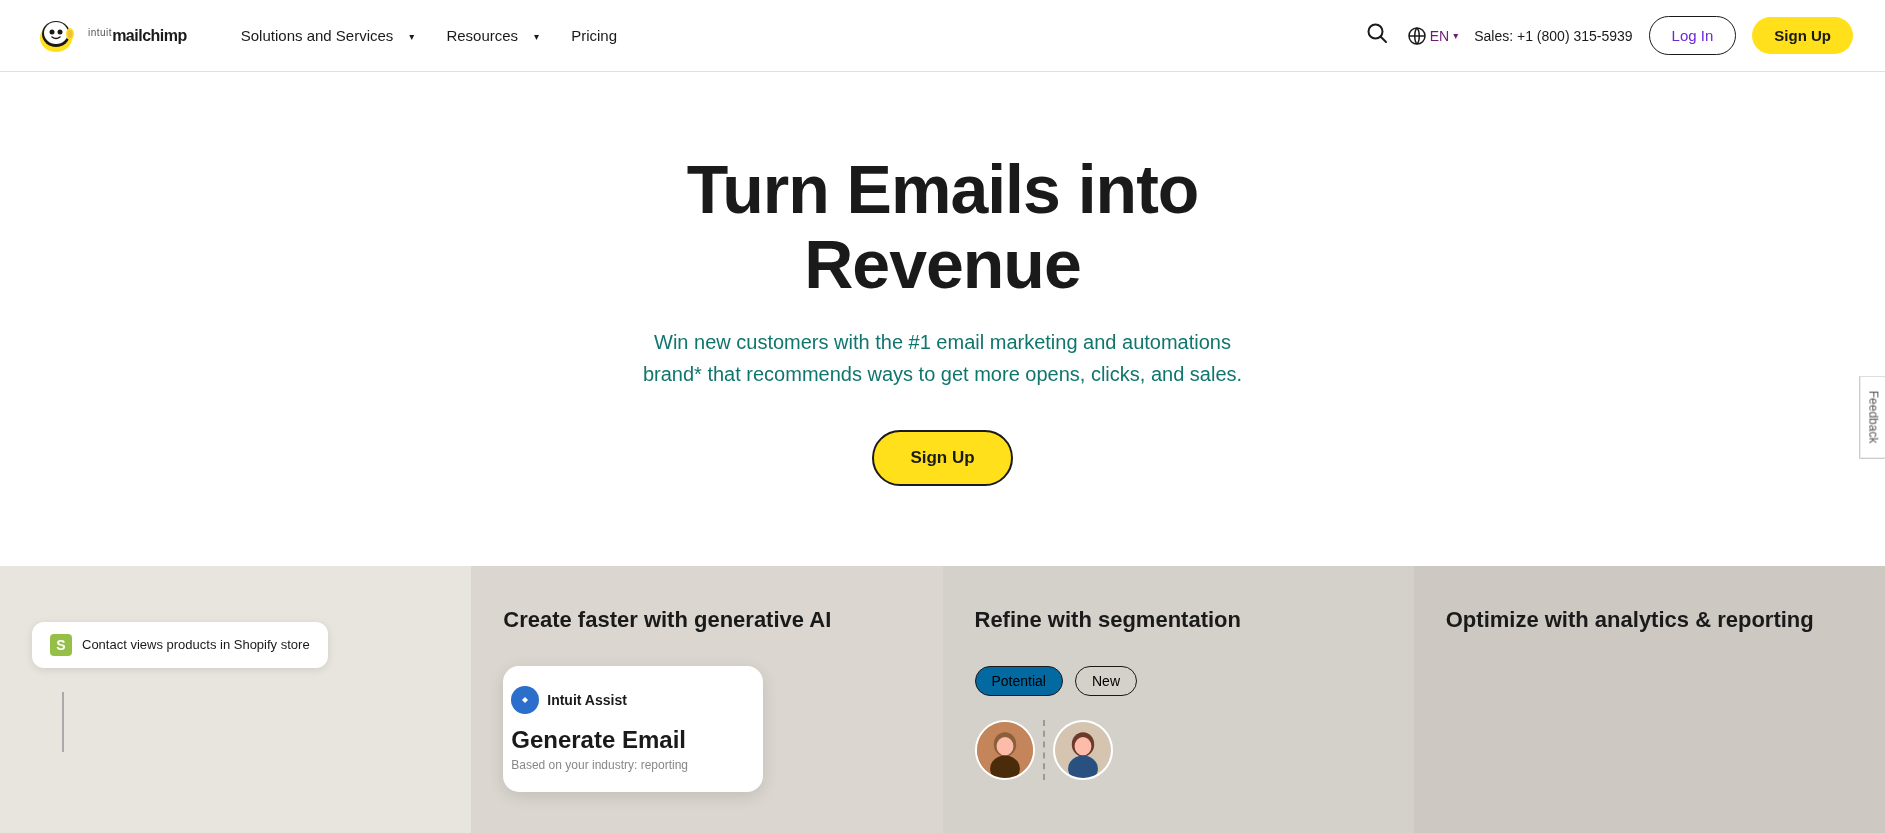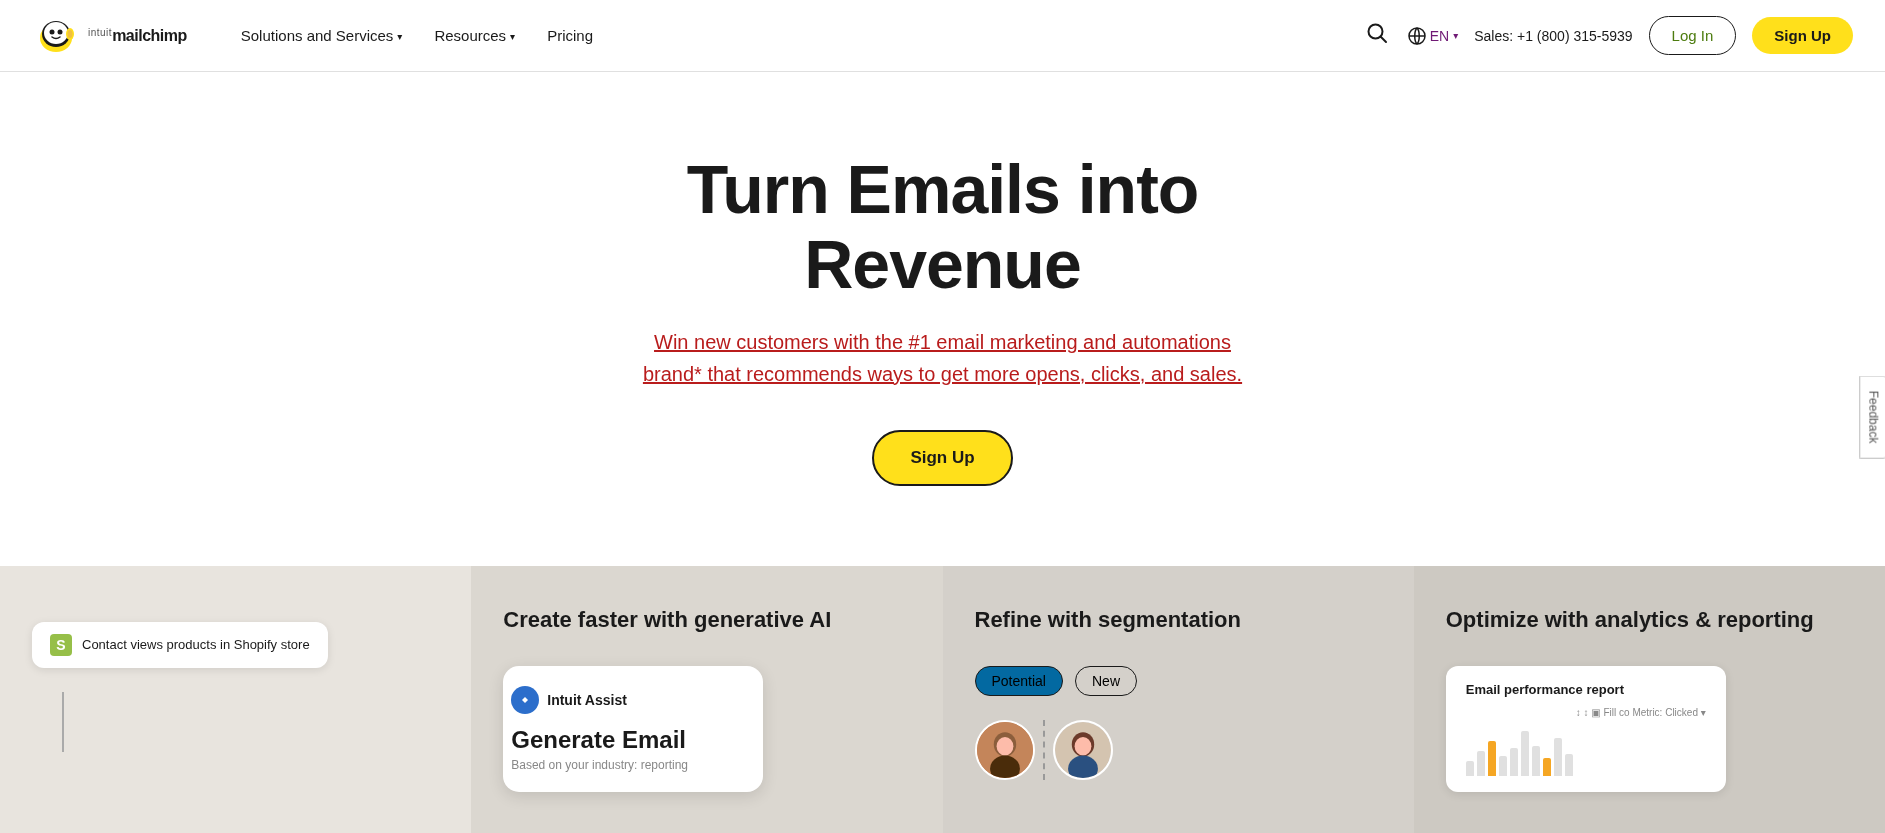--- a/index.html
+++ b/index.html
@@ -30,21 +30,21 @@
     }
     .nav-links {
       display: flex;
       align-items: center;
       gap: 4px;
       flex: 1;
     }
     .nav-link {
       display: flex;
       align-items: center;
-      gap: 4px;
+      gap: 16px;
       padding: 8px 14px;
       font-size: 15px;
       color: #1a1a1a;
       cursor: pointer;
       border-radius: 4px;
       text-decoration: none;
       font-weight: 500;
     }
     .chevron {
       font-size: 10px;
@@ -74,21 +74,21 @@
       color: #1a1a1a;
     }
     .btn-login {
       padding: 10px 22px;
       border: 1.5px solid #1a1a1a;
       border-radius: 50px;
       background: transparent;
       font-size: 15px;
       font-weight: 500;
       cursor: pointer;
-      color: #4d7c0f;
+      color: #6d28d9;
     }
     .btn-signup-nav {
       padding: 10px 22px;
       border: none;
       border-radius: 50px;
       background: #ffe01b;
       font-size: 15px;
       font-weight: 600;
       cursor: pointer;
       color: #1a1a1a;
@@ -109,25 +109,24 @@
       font-size: 68px;
       font-weight: 800;
       color: #1a1a1a;
       line-height: 1.1;
       max-width: 750px;
       margin-bottom: 24px;
       letter-spacing: -1px;
     }
     .hero-subtitle {
       font-size: 20px;
-      color: #b91c1c;
+      color: #0f766e;
       max-width: 640px;
       line-height: 1.6;
       margin-bottom: 40px;
-      text-decoration: underline;
     }
     .btn-signup-hero {
       padding: 16px 36px;
       border: none;
       border-radius: 50px;
       background: #ffe01b;
       font-size: 17px;
       font-weight: 600;
       cursor: pointer;
       color: #1a1a1a;
@@ -421,37 +420,17 @@
             <ellipse cx="30" cy="26" rx="9" ry="10" fill="#FDBCAA"></ellipse>
             <ellipse cx="30" cy="50" rx="16" ry="14" fill="#2a5080"></ellipse>
           </svg>
         </div>
       </div>
     </div>
   </div>
 
   <div class="feature-card" style="background:#cdc9c2;">
     <h2 class="feature-title">Optimize with analytics &amp; reporting</h2>
-    <div class="card-visual">
-      <div class="report-card">
-        <div class="report-title">Email performance report</div>
-        <div style="display:flex;justify-content:flex-end;gap:8px;margin-bottom:8px;font-size:10px;color:#888;">
-          <span>↕ ↕ ▣ Fill co  Metric: Clicked ▾</span>
-        </div>
-        <div class="report-chart">
-          <div class="report-bar" style="height:15px;width:8px;background:#e0e0e0;"></div>
-          <div class="report-bar" style="height:25px;width:8px;background:#e0e0e0;"></div>
-          <div class="report-bar" style="height:35px;width:8px;background:#f5a623;"></div>
-          <div class="report-bar" style="height:20px;width:8px;background:#e0e0e0;"></div>
-          <div class="report-bar" style="height:28px;width:8px;background:#e0e0e0;"></div>
-          <div class="report-bar" style="height:45px;width:8px;background:#e0e0e0;"></div>
-          <div class="report-bar" style="height:30px;width:8px;background:#e0e0e0;"></div>
-          <div class="report-bar" style="height:18px;width:8px;background:#f5a623;"></div>
-          <div class="report-bar" style="height:38px;width:8px;background:#e0e0e0;"></div>
-          <div class="report-bar" style="height:22px;width:8px;background:#e0e0e0;"></div>
-        </div>
-      </div>
-    </div>
   </div>
 
 </section>
 
 <div class="feedback-tab">Feedback</div>
 
 </body></html>

